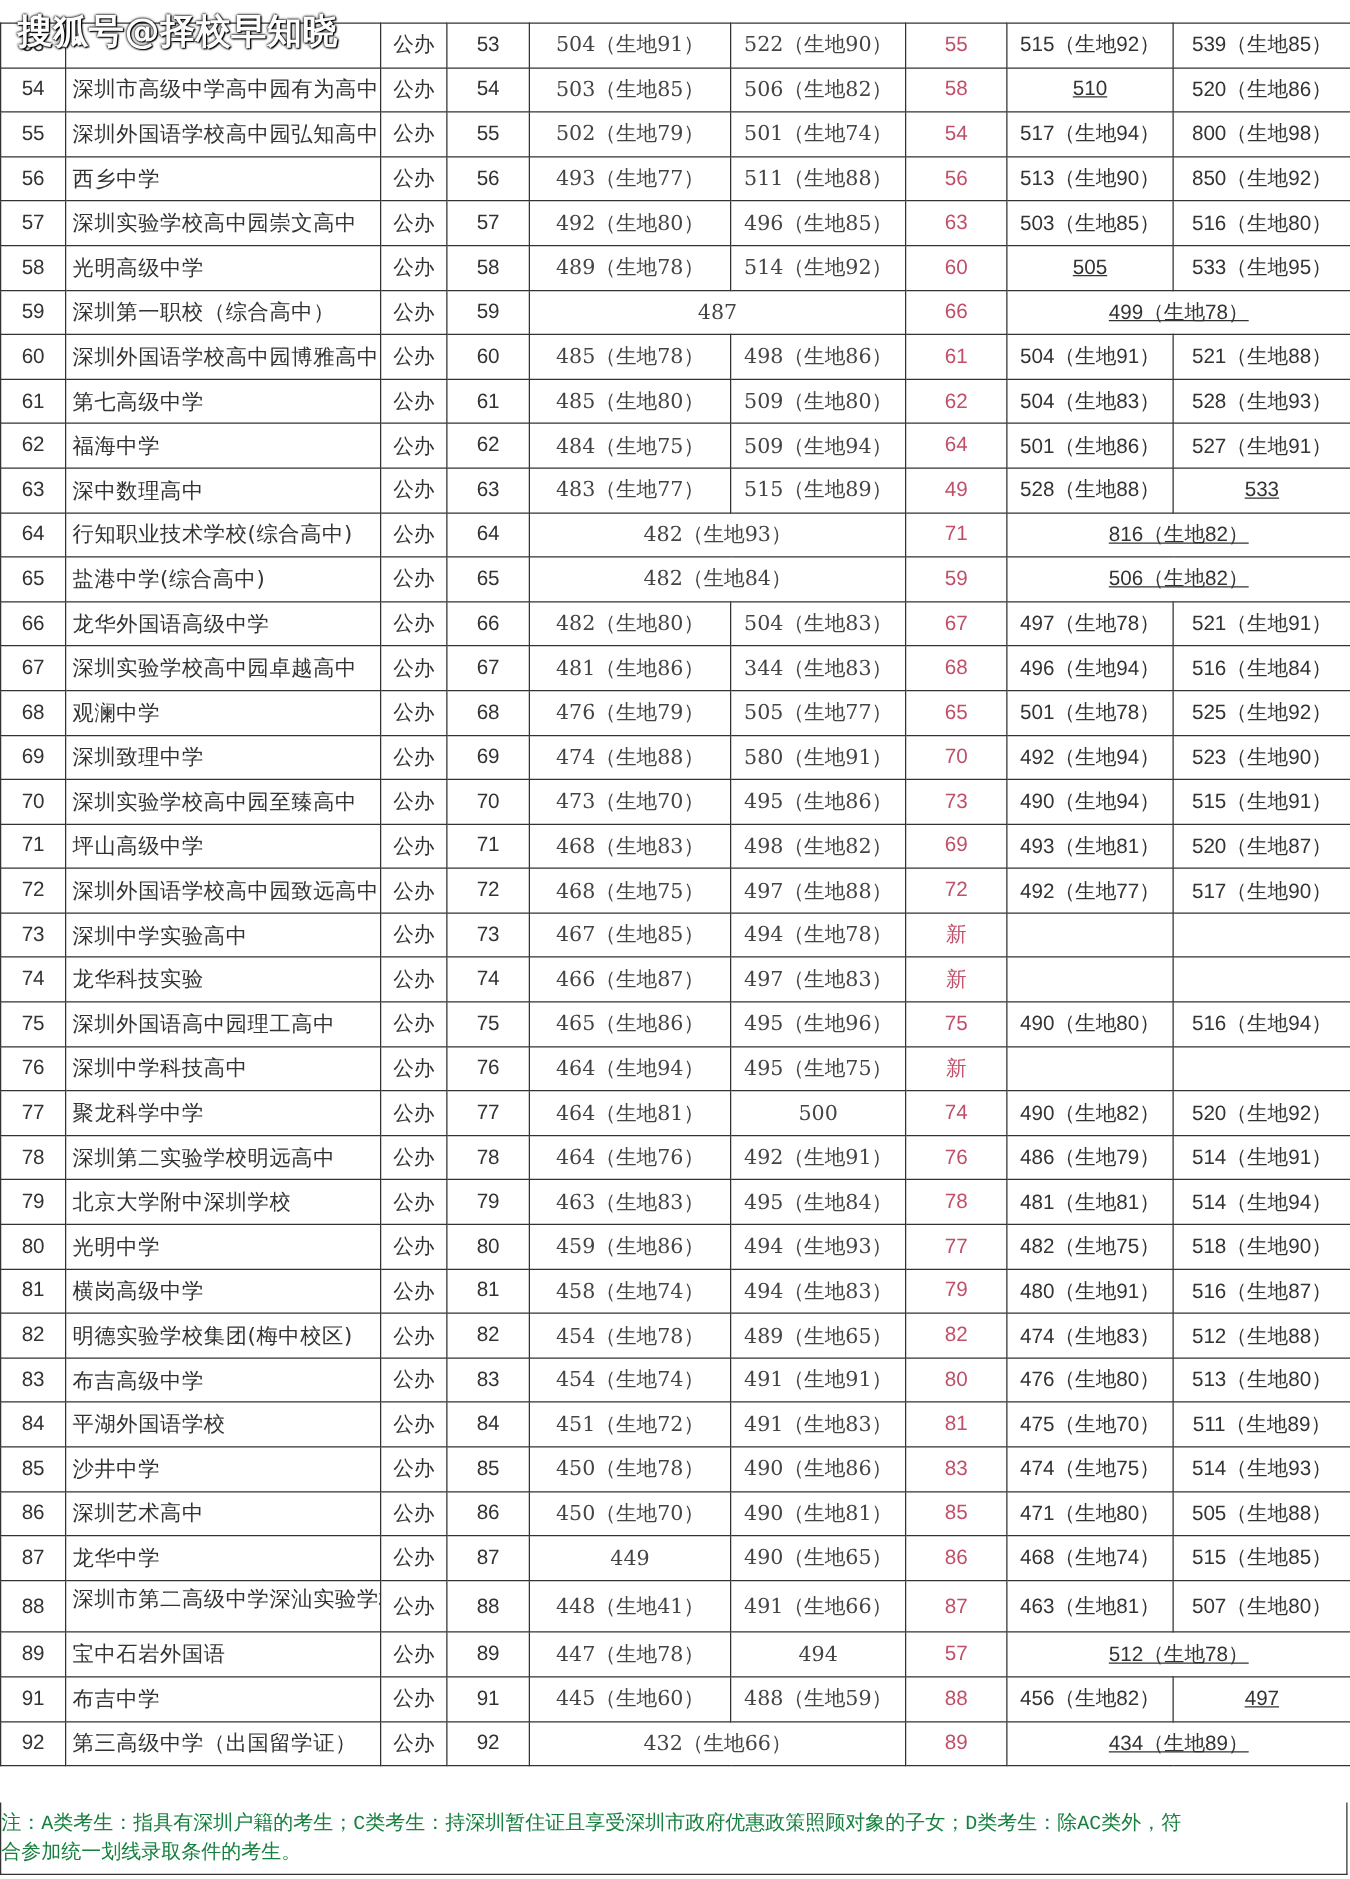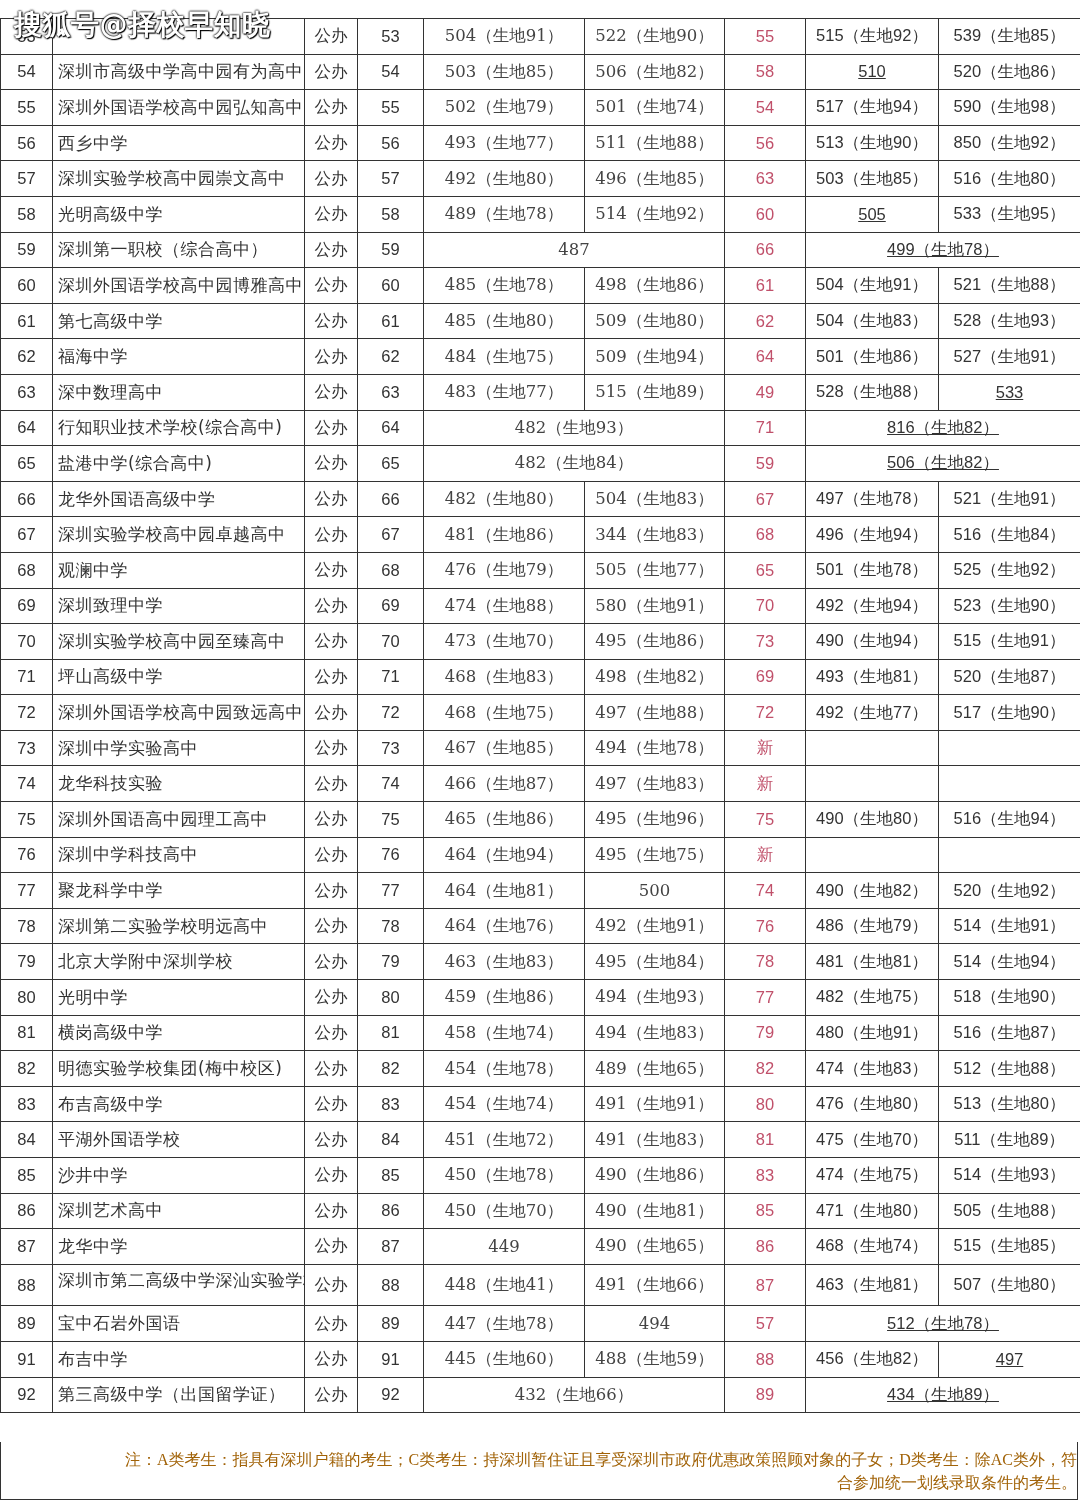--- a/index.html
+++ b/index.html
@@ -11,21 +11,21 @@
   td.rank { font-family:"Liberation Sans","DejaVu Sans",sans-serif; font-size:18px; color:#333; }
   td.name { text-align:left !important; padding-left:5px !important; font-family:"DejaVu Sans",sans-serif; font-size:17px !important; color:#333; letter-spacing:0.5px; }
   td.type { font-family:"DejaVu Sans",sans-serif; font-size:17px; }
   td.rank2 { font-family:"Liberation Sans","DejaVu Sans",sans-serif; font-size:18px; }
   td.sc { font-family:"DejaVu Serif",serif; font-size:16px; color:#444; }
   td.prev { color:#c0506a; font-family:"Liberation Sans","DejaVu Sans",sans-serif; font-size:18px; }
   td.sc2 { font-family:"Liberation Sans","DejaVu Sans",sans-serif; font-size:18px; color:#333; text-align:left; padding-left:8px; }
   td.sc2.center { text-align:center; padding-left:0;text-decoration:underline; }
   td.wrap { white-space:normal; line-height:18px; vertical-align:top; padding-top:6px !important; }
   .note { position:absolute; left:0; top:1442px; width:1078px; height:58px; border:1.5px solid #333; border-top:none;
-          color:#a16207; font-family:Liberation Serif, serif; font-size:16px; line-height:23px; text-align:right; padding-top:6px; box-sizing:border-box; }
+          color:#15803d; font-family:Liberation Mono, monospace; font-size:16px; line-height:23px; text-align:left; padding-top:6px; box-sizing:border-box; }
   .watermark { position:absolute; left:14px; top:6px; font-family:"DejaVu Sans",sans-serif; font-weight:bold;
                font-size:28px; color:#fff; text-shadow:0 0 2px #000,0 0 2px #000,1px 1px 1px #000; letter-spacing:0.5px; }
 </style>
 </head>
 <body>
 
 <table class="scores">
   <colgroup>
     <col style="width:52px">
       <col style="width:252px">
@@ -62,21 +62,21 @@
       </tr>
       <tr>
         <td class="rank">55</td>
         <td class="name">深圳外国语学校高中园弘知高中</td>
         <td class="type">公办</td>
         <td class="rank2">55</td>
         <td class="sc">502（生地79）</td>
         <td class="sc">501（生地74）</td>
         <td class="prev">54</td>
         <td class="sc2">517（生地94）</td>
-        <td class="sc2">590（生地98）</td>
+        <td class="sc2">800（生地98）</td>
       </tr>
       <tr>
         <td class="rank">56</td>
         <td class="name">西乡中学</td>
         <td class="type">公办</td>
         <td class="rank2">56</td>
         <td class="sc">493（生地77）</td>
         <td class="sc">511（生地88）</td>
         <td class="prev">56</td>
         <td class="sc2">513（生地90）</td>

